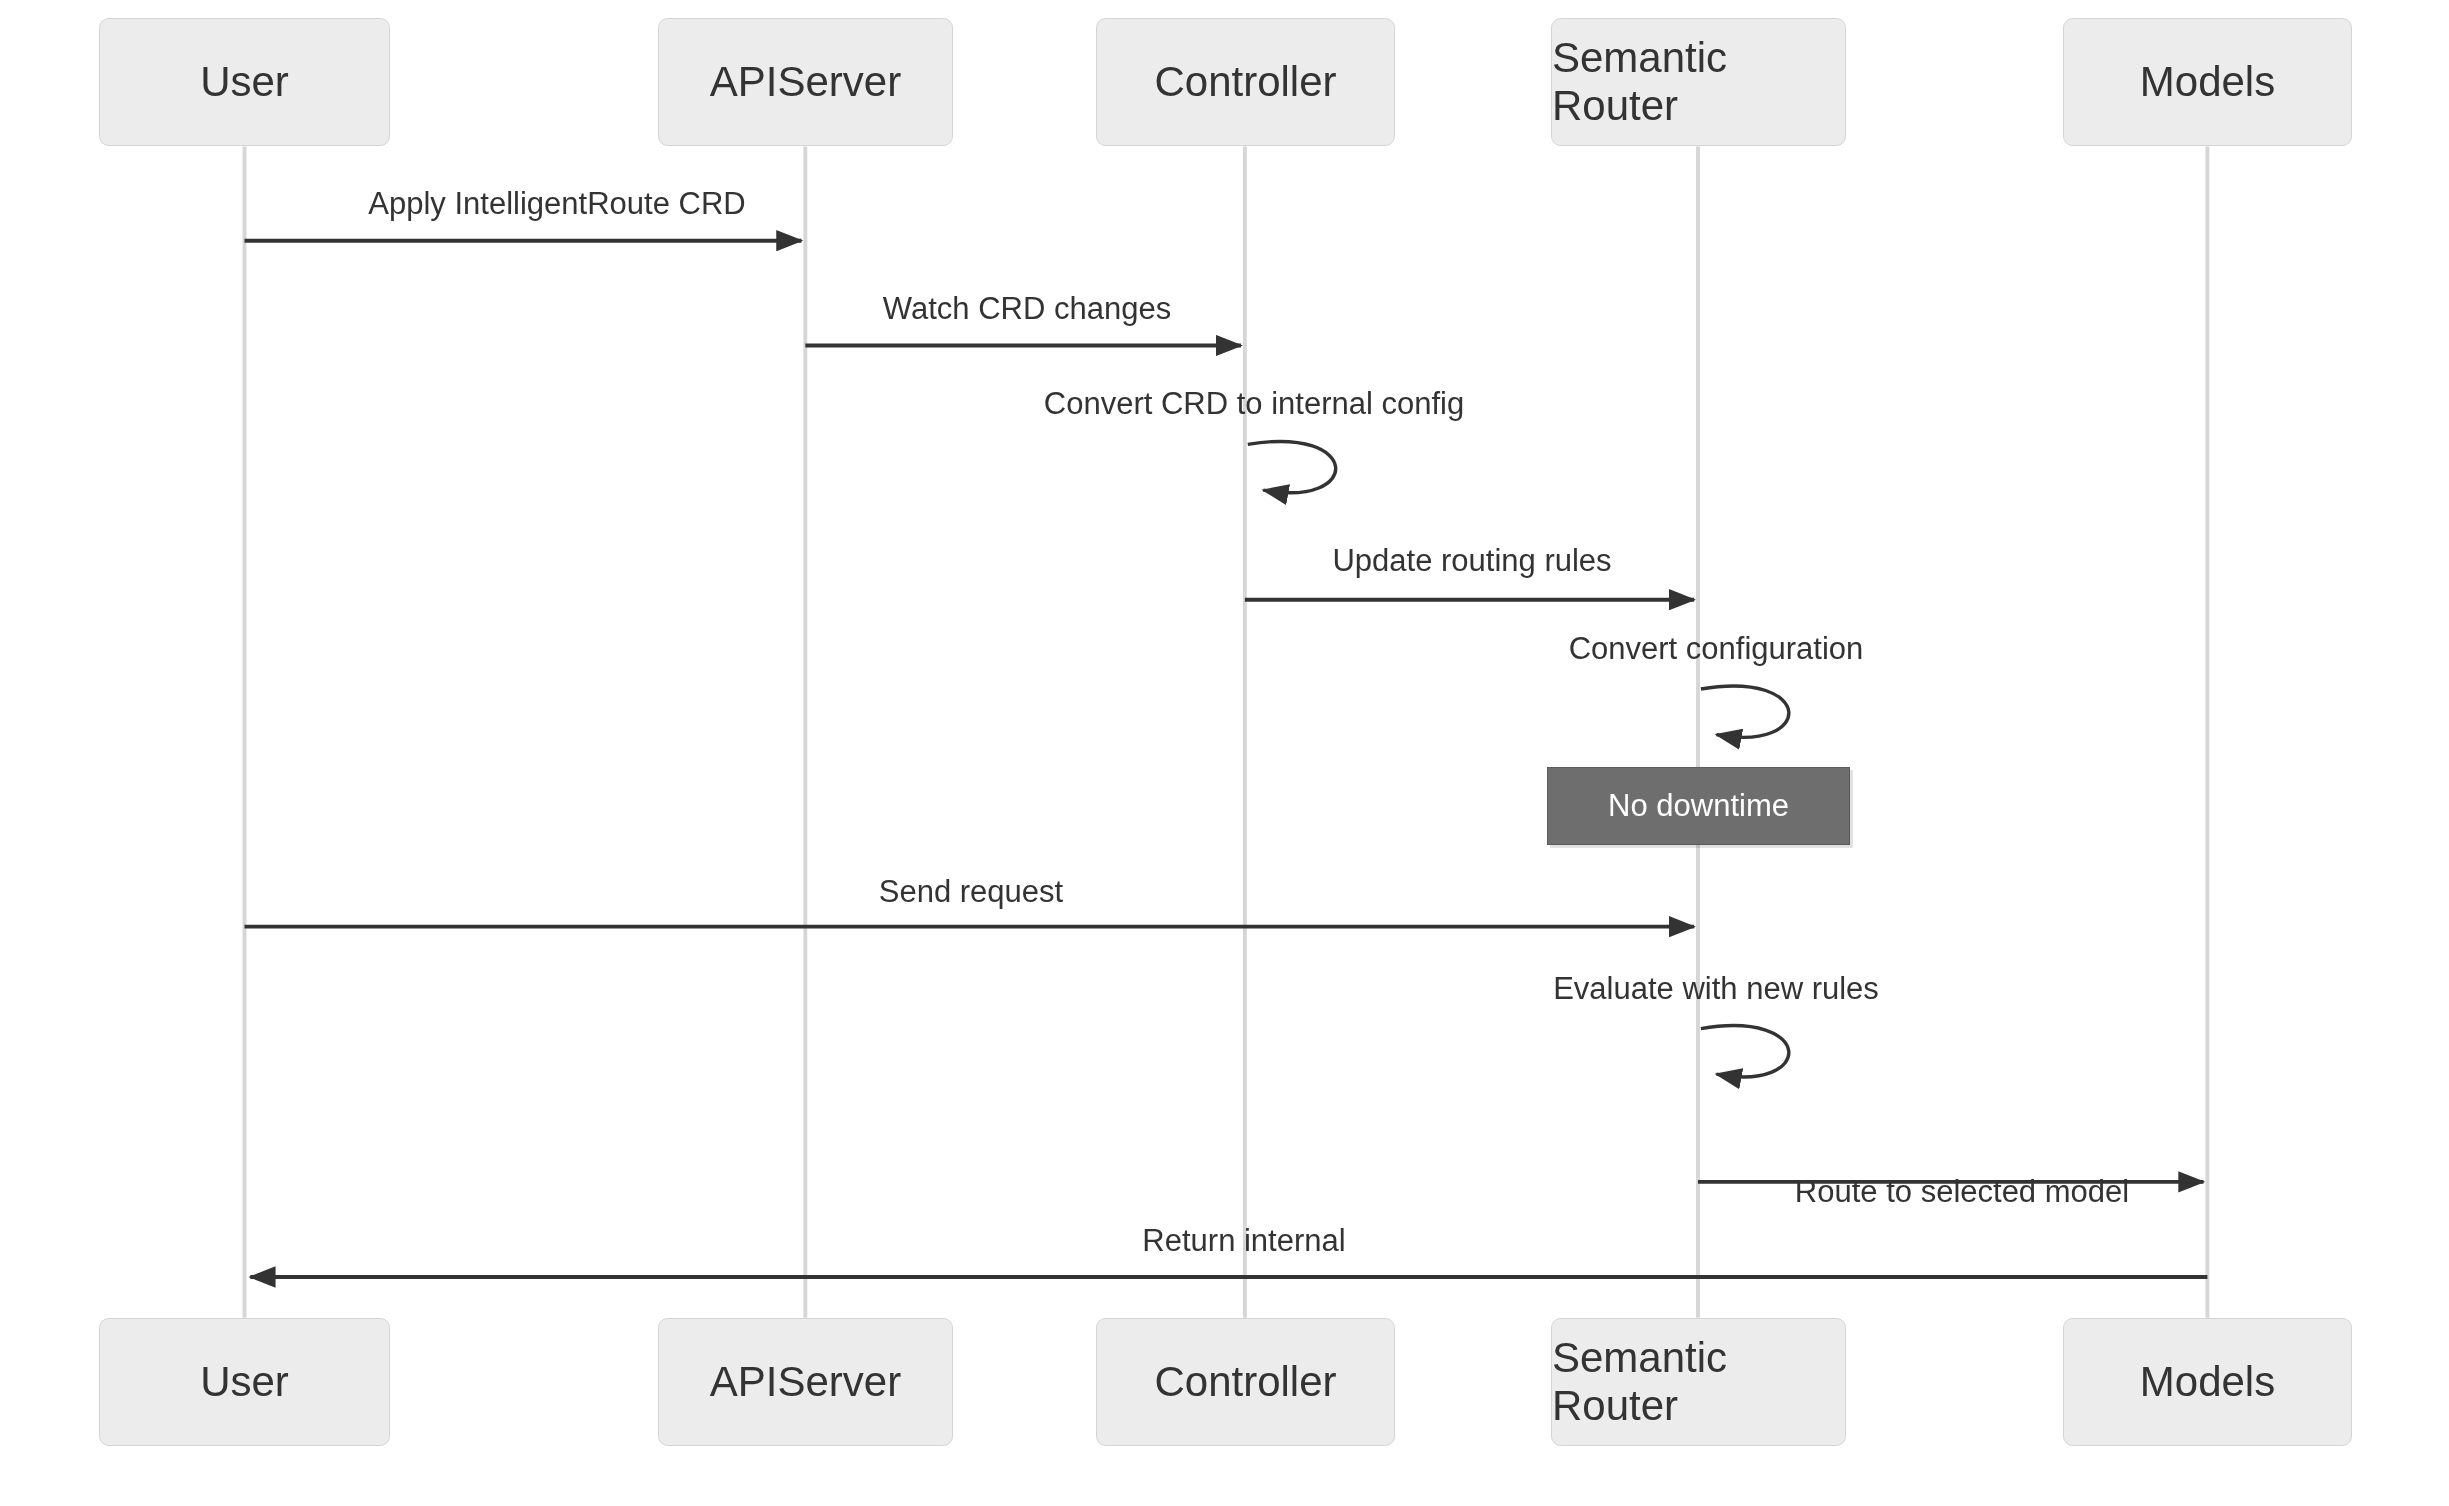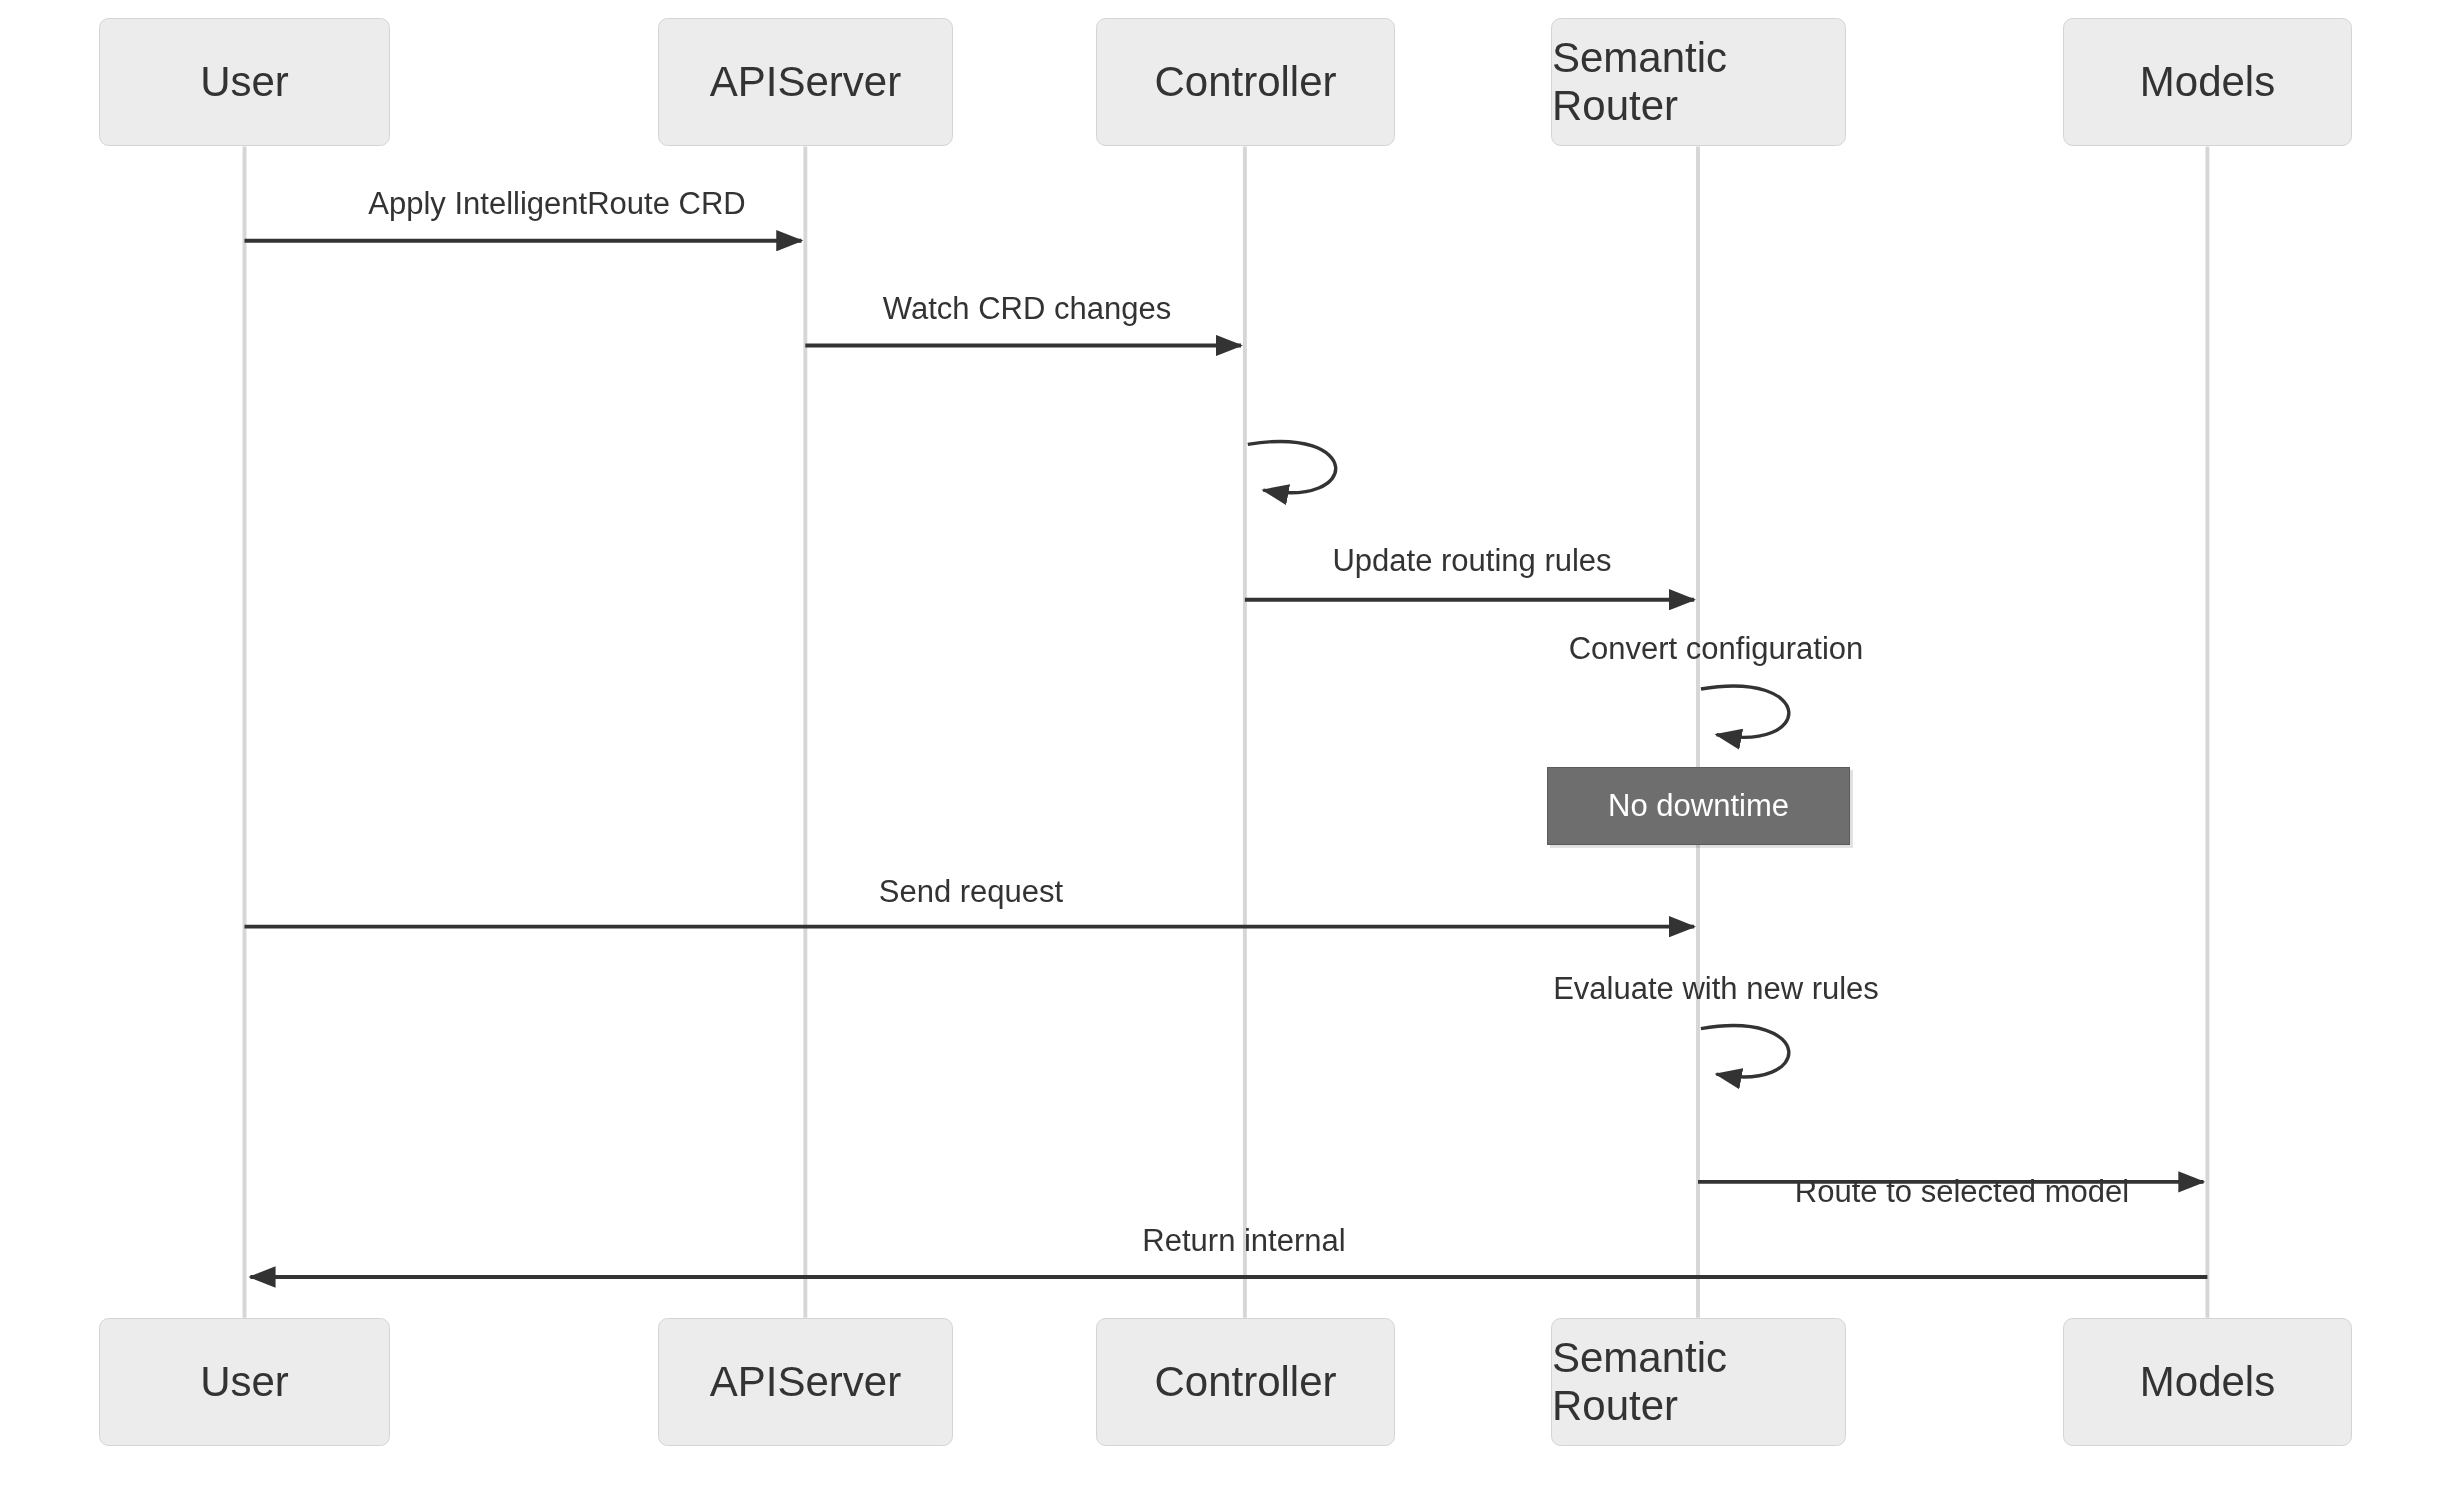--- a/index.html
+++ b/index.html
@@ -115,20 +115,21 @@
     </div>
   <div class="actor bottom" style="left:1551px; width:295px;">
       <span>Semantic Router</span>
     </div>
   <div class="actor bottom" style="left:2063px; width:289px;">
       <span>Models</span>
     </div>
 
   <div class="msg-label" style="left:525px;  top:185px;margin-left:32px;">Apply IntelligentRoute CRD</div>
   <div class="msg-label" style="left:1027px; top:290px;">Watch CRD changes</div>
+  <div class="msg-label" style="left:1254px; top:385px;">Convert CRD to internal config</div>
   <div class="msg-label" style="left:1472px; top:542px;">Update routing rules</div>
   <div class="msg-label" style="left:1716px; top:630px;">Convert configuration</div>
   <div class="msg-label" style="left:971px; top:873px;">Send request</div>
   <div class="msg-label" style="left:1716px; top:970px;">Evaluate with new rules</div>
   <div class="msg-label" style="left:1962px; top:1127px;margin-top:46px;">Route to selected model</div>
   <div class="msg-label" style="left:1244px; top:1222px;">Return internal</div>
 
   <div class="note">
     <span>No downtime</span>
   </div>

